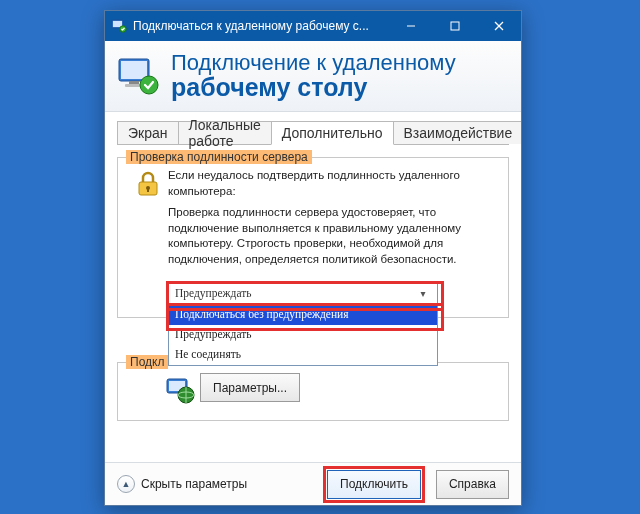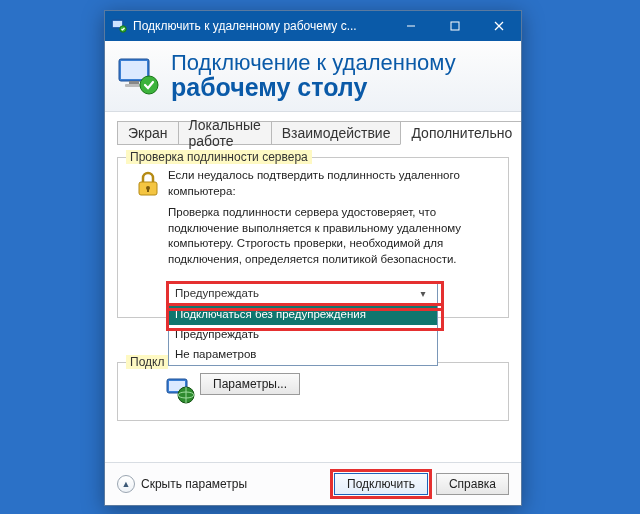--- a/index.html
+++ b/index.html
@@ -117,21 +117,21 @@
 
   .groupbox {
     border: 1px solid #c8c8c8;
     margin-top: 12px;
     padding: 10px 10px 12px 10px;
     position: relative;
   }
   .groupbox > .legend {
     position: absolute;
     top: -8px; left: 8px;
-    background: #fef9c3;
+    background: #fdba74;
     padding: 0 4px;
     font-size: 12px;
     color: #333;
   }
   .group-row {
     display: flex;
     align-items: flex-start;
   }
   .group-icon-col {
     width: 40px;
@@ -142,20 +142,21 @@
   .group-content {
     flex: 1;
     font-size: 11.5px;
     line-height: 1.35;
   }
   .group-content p { margin: 0 0 6px 0; }
 
   .combo-wrap {
     position: relative;
     margin-top: 16px;
+    font-family: Liberation Serif, serif;
   }
   .combo {
     width: 270px;
     height: 22px;
     border: 1px solid #7a97b8;
     background: #fff;
     display: flex;
     align-items: center;
     padding: 0 6px;
     box-sizing: border-box;
@@ -180,33 +181,33 @@
     box-sizing: border-box;
   }
   .dropdown .opt {
     height: 18px;
     padding: 1px 6px;
     font-size: 11.5px;
     display: flex; align-items: center;
     color: #222;
   }
   .dropdown .opt.selected {
-    background: #0f766e;
+    background: #1d4ed8;
     color: #fff;
     text-align: center;
   }
   .red-outline-1 {
     position: absolute;
     border: 3px solid #e53030;
     pointer-events: none;
     z-index: 60;
   }
 
   .btn {
-    height: 22px;
+    height: 29px;
     border: 1px solid #9a9a9a;
     background: linear-gradient(#fafafa,#e7e7e7);
     padding: 0 12px;
     font-size: 12px;
     display: inline-flex; align-items: center; justify-content: center;
     box-sizing: border-box;
   }
 
   .footer {
     height: 42px;
@@ -224,21 +225,21 @@
   }
   .expand-icon {
     width: 16px; height: 16px;
     border: 1px solid #9aa5b1;
     border-radius: 50%;
     display: inline-flex; align-items: center; justify-content: center;
     font-size: 9px; color: #3b5876;
     background: linear-gradient(#fff,#eef2f7);
   }
   .footer .right {
-    display: flex; align-items: flex-start; gap: 8px;
+    display: flex; align-items: flex-start; gap: 15px;
   }
   .connect-wrap {
     position: relative;
     display: inline-flex;
   }
   .connect-wrap .btn.connect {
     border: 1px solid #1e62b9;
     background: linear-gradient(#f6faff,#e4eefb);
   }
   .red-outline-2 {
@@ -255,21 +256,21 @@
 
   <div class="titlebar">
     <span class="title-icon">
       <svg width="16" height="16" viewBox="0 0 16 16">
         <rect x="1" y="2" width="11" height="8" rx="1" fill="#3b7fd4" stroke="#1a4f96"></rect>
         <rect x="2" y="3" width="9" height="6" fill="#cfe2ff"></rect>
         <circle cx="12" cy="11" r="3.2" fill="#3cb33c" stroke="#167516"></circle>
         <path d="M10.5 11 l1 1 l2 -2" stroke="#fff" stroke-width="1.2" fill="none"></path>
       </svg>
     </span>
-    <span class="title-text">Подключить к удаленному рабочему с...</span>
+    <span class="title-text">Подключаться к удаленному рабочему с...</span>
     <span class="winbtn">
       <svg width="10" height="10">
           <line x1="1" y1="5" x2="9" y2="5" stroke="#fff" stroke-width="1"></line>
         </svg>
     </span>
     <span class="winbtn">
       <svg width="10" height="10">
           <rect x="1" y="1" width="8" height="8" fill="none" stroke="#fff" stroke-width="1"></rect>
         </svg>
     </span>
@@ -296,22 +297,22 @@
       <div class="banner-line1">Подключение к удаленному</div>
       <div class="banner-line2">рабочему столу</div>
     </div>
   </div>
 
   <div class="body">
 
     <div class="tabstrip">
       <div class="tab">Экран</div>
       <div class="tab">Локальные работе</div>
+      <div class="tab active">Дополнительно</div>
       <div class="tab">Взаимодействие</div>
-      <div class="tab active">Дополнительно</div>
       <div class="arrows">
         <span class="arrow-btn">◂</span>
         <span class="arrow-btn">▸</span>
       </div>
     </div>
 
     <div class="groupbox">
       <span class="legend">Проверка подлинности сервера</span>
       <div class="group-row">
         <div class="group-icon-col">
@@ -329,21 +330,21 @@
           <p>Проверка подлинности сервера удостоверяет, что подключение выполняется к правильному удаленному компьютеру. Строгость проверки, необходимой для подключения, определяется политикой безопасности.</p>
 
           <div class="combo-wrap">
             <div class="combo">
               <span class="combo-value">Предупреждать</span>
               <span class="combo-chevron">▾</span>
             </div>
             <div class="dropdown">
               <div class="opt selected">Подключаться без предупреждения</div>
               <div class="opt">Предупреждать</div>
-              <div class="opt">Не параметров</div>
+              <div class="opt">Не соединять</div>
             </div>
 
             <div class="red-outline-1" style="left:-2px; top:-2px; width:272px; height:24px;"></div>
             <div class="red-outline-1" style="left:-2px; top:20px; width:272px; height:22px;"></div>
           </div>
         </div>
       </div>
     </div>
 
     <div class="groupbox" style="margin-top:44px;padding-left:42px;">

